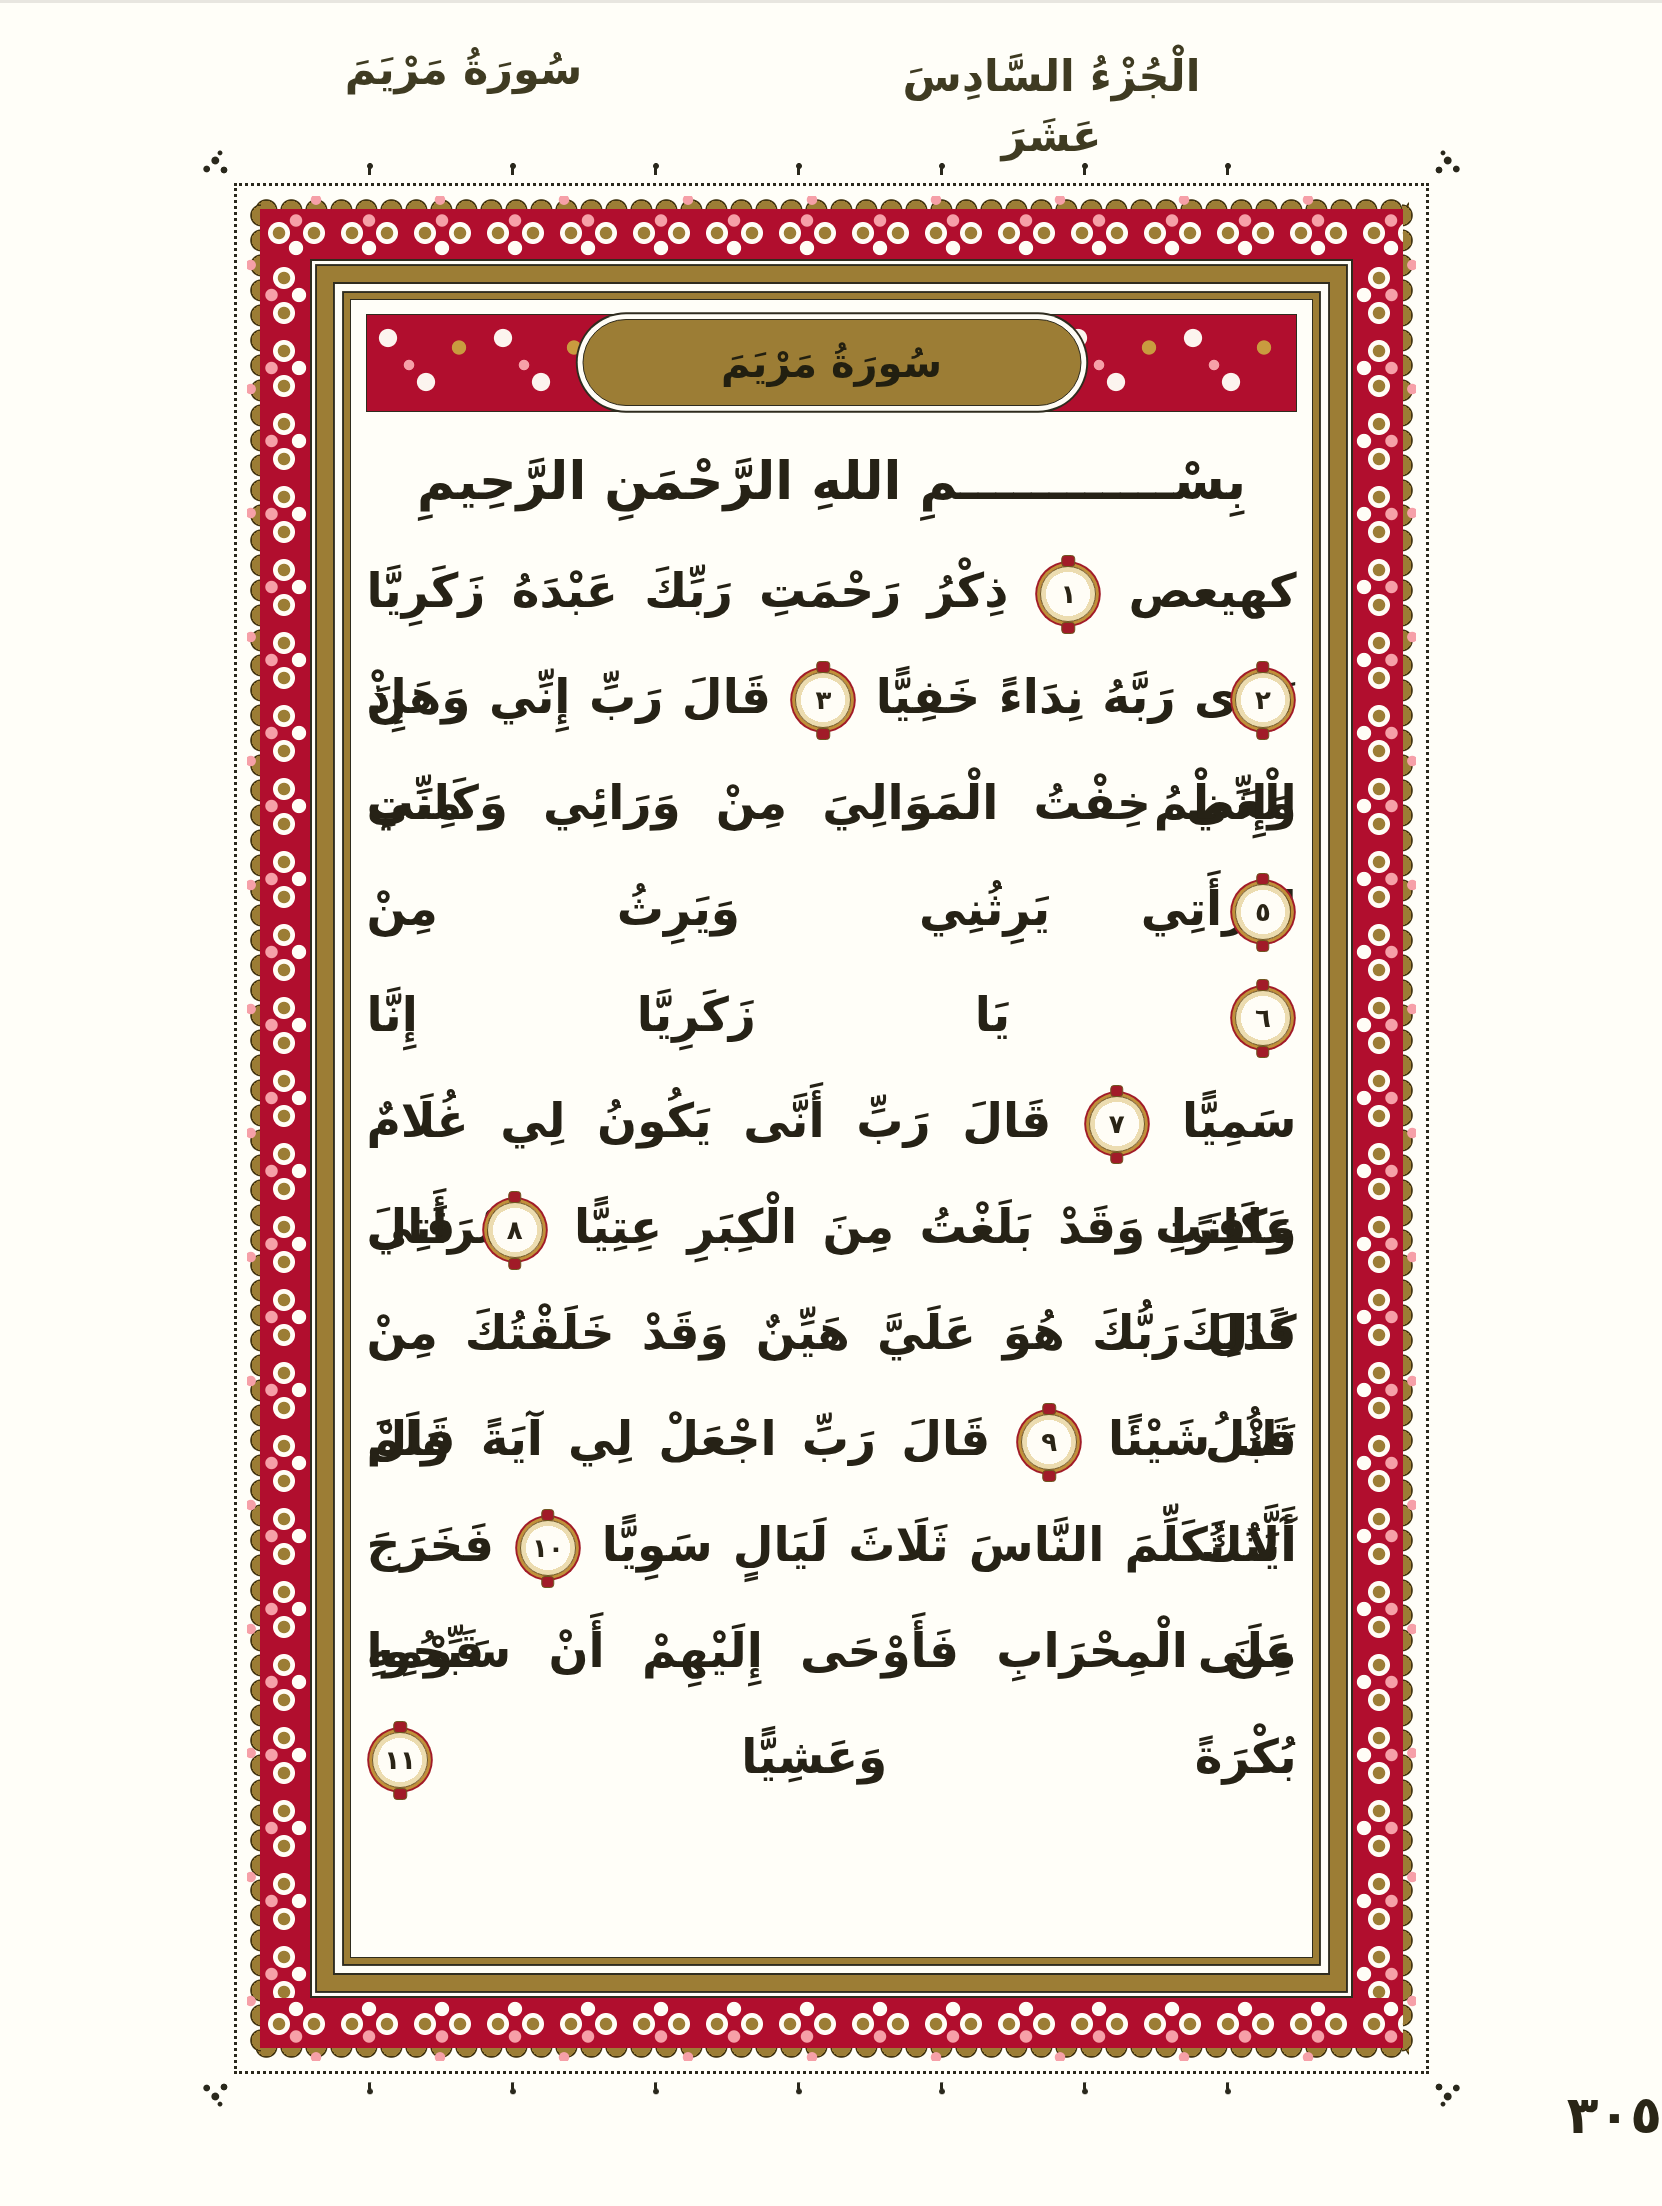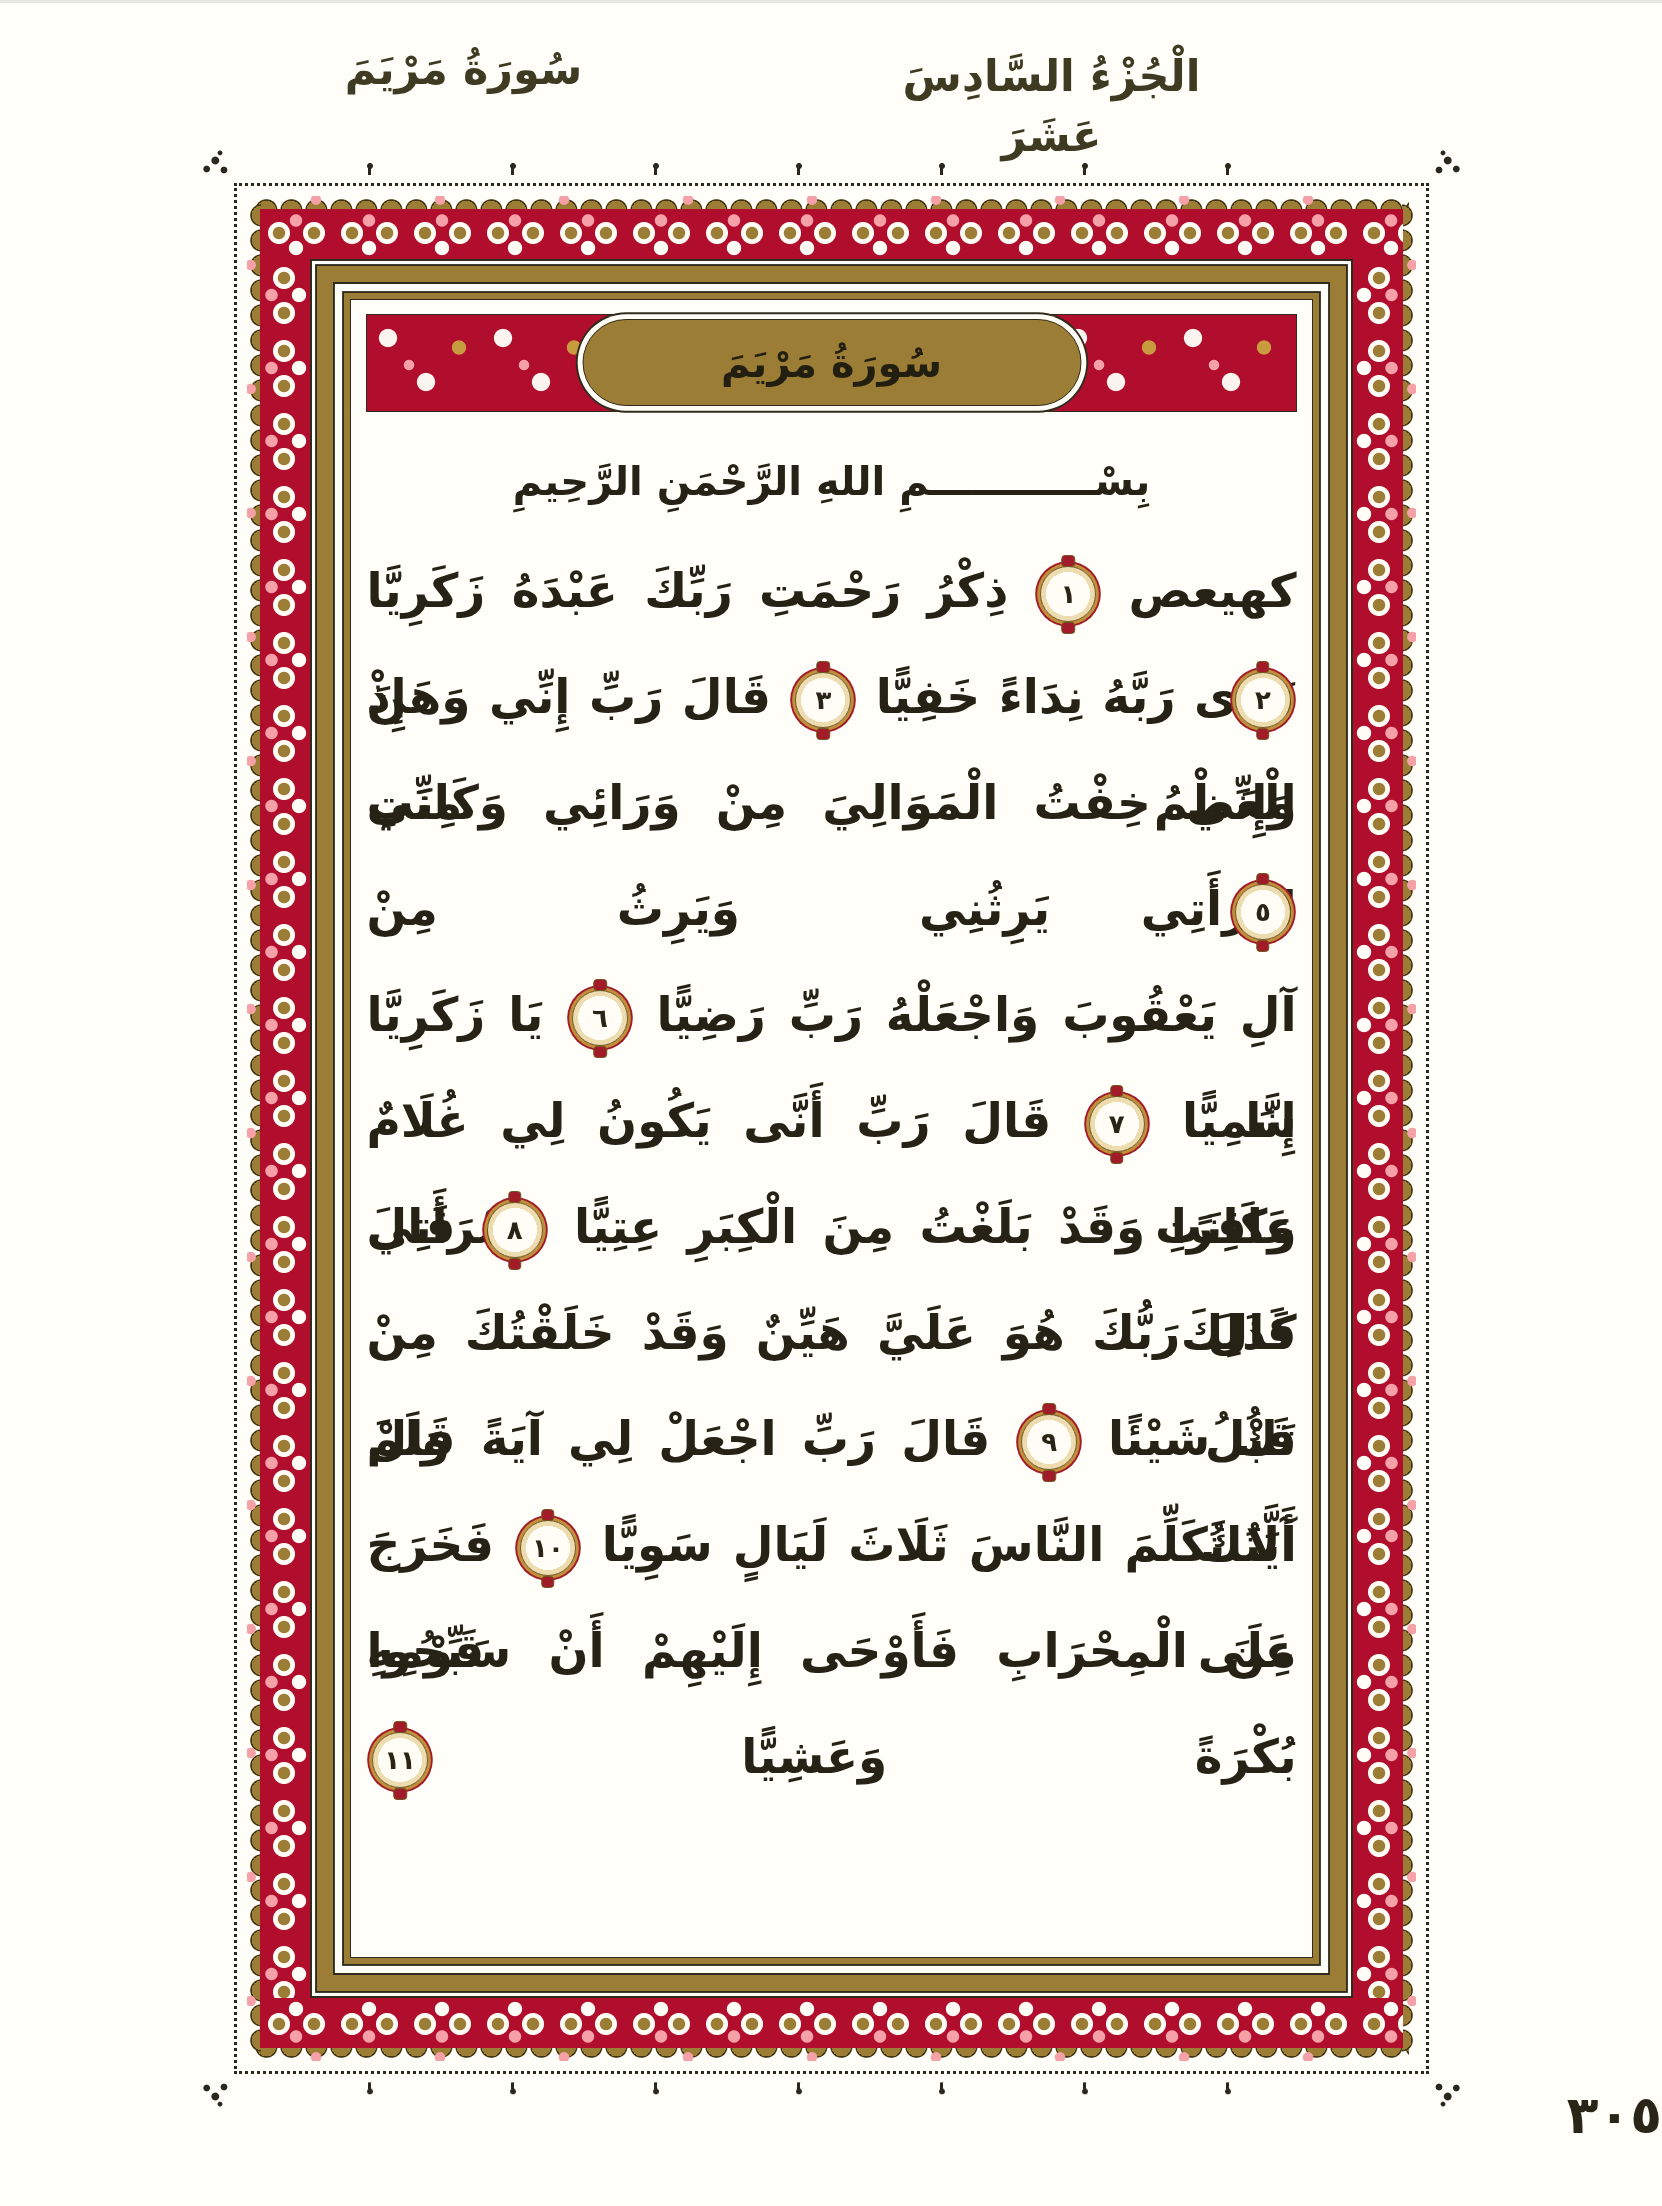--- a/index.html
+++ b/index.html
@@ -88,21 +88,21 @@
       radial-gradient(circle at 21px 23px,rgba(255,253,246,.96) 0 8.6px,transparent 9.6px),
       radial-gradient(circle at 59px 67px,rgba(255,253,246,.96) 0 8.6px,transparent 9.6px),
       radial-gradient(circle at 92px 32.5px,#c99b3f 0 6.7px,transparent 7.6px),
       radial-gradient(circle at 42px 50px,#f6a0a8 0 4.8px,transparent 5.7px);
     background-size:115px 96px;background-repeat:repeat-x;}
   .cartouche{position:absolute;left:50%;top:4.8px;bottom:4.8px;transform:translateX(-50%);width:497px;
     background:#9c7d35;border:1.9px solid #2f2c1e;border-radius:44px;
     box-shadow:0 0 0 4.8px #fffdf6,0 0 0 6.7px #2f2c1e;
     display:flex;align-items:center;justify-content:center;}
   .title-text{font-size:40px;font-weight:700;color:#221f10;}
-  .bismillah{height:113px;line-height:113px;text-align:center;font-size:40px;font-weight:700;white-space:nowrap;}
+  .bismillah{height:113px;line-height:113px;text-align:center;font-size:52px;font-weight:700;white-space:nowrap;}
   .qlines{}
   .qline{height:106px;line-height:106px;font-size:47px;font-weight:700;
     text-align:justify;text-align-last:justify;white-space:normal;}
   .qline:after{content:"";display:inline-block;width:100%;}
   .ayah{display:inline-block;width:54px;height:54px;vertical-align:middle;position:relative;border-radius:50%;
     background:radial-gradient(circle,#fffdf6 0 58%,#ecdcb0 58% 100%);
     border:1.9px solid #6e5720;box-shadow:0 0 0 2.9px #c0913a,0 0 0 4.8px #a11b28;margin:0 5.7px;}
   .ayah::before,.ayah::after{content:"";position:absolute;left:50%;transform:translateX(-50%);
     width:11.5px;height:9.6px;background:#a11b28;border:1px solid #6e5720;border-radius:3.8px;}
   .ayah::before{top:-12.4px;}
@@ -145,21 +145,21 @@
         <div class="cartouche">
           <span class="title-text">سُورَةُ مَرْيَمَ</span>
         </div>
       </div>
       <div class="bismillah">بِسْــــــــــــمِ اللهِ الرَّحْمَنِ الرَّحِيمِ</div>
       <div class="qlines" id="qlines">
           <div class="qline"><span>كهيعص</span> <span class="ayah"><span class="num">١</span></span> <span>ذِكْرُ رَحْمَتِ رَبِّكَ عَبْدَهُ زَكَرِيَّا</span> <span class="ayah"><span class="num">٢</span></span> <span>إِذْ</span></div>
           <div class="qline"><span>نَادَى رَبَّهُ نِدَاءً خَفِيًّا</span> <span class="ayah"><span class="num">٣</span></span> <span>قَالَ رَبِّ إِنِّي وَهَنَ الْعَظْمُ مِنِّي</span></div>
           <div class="qline"><span>وَإِنِّي خِفْتُ الْمَوَالِيَ مِنْ وَرَائِي وَكَانَتِ امْرَأَتِي</span></div>
           <div class="qline"> <span class="ayah"><span class="num">٥</span></span> <span>يَرِثُنِي وَيَرِثُ مِنْ</span></div>
-          <div class="qline"><span>آلِ يَعْقُوبَ وَاجْعَلْهُ رَبِّ رَضِيًّا</span> <span class="ayah"><span class="num">٦</span></span> <span>يَا زَكَرِيَّا إِنَّا</span></div>
+          <div class="qline"> <span class="ayah"><span class="num">٦</span></span> <span>يَا زَكَرِيَّا إِنَّا</span></div>
           <div class="qline"><span>سَمِيًّا</span> <span class="ayah"><span class="num">٧</span></span> <span>قَالَ رَبِّ أَنَّى يَكُونُ لِي غُلَامٌ وَكَانَتِ امْرَأَتِي</span></div>
           <div class="qline"><span>عَاقِرًا وَقَدْ بَلَغْتُ مِنَ الْكِبَرِ عِتِيًّا</span> <span class="ayah"><span class="num">٨</span></span> <span>قَالَ كَذَلِكَ</span></div>
           <div class="qline"><span>قَالَ رَبُّكَ هُوَ عَلَيَّ هَيِّنٌ وَقَدْ خَلَقْتُكَ مِنْ قَبْلُ وَلَمْ</span></div>
           <div class="qline"><span>تَكُ شَيْئًا</span> <span class="ayah"><span class="num">٩</span></span> <span>قَالَ رَبِّ اجْعَلْ لِي آيَةً قَالَ آيَتُكَ</span></div>
           <div class="qline"><span>أَلَّا تُكَلِّمَ النَّاسَ ثَلَاثَ لَيَالٍ سَوِيًّا</span> <span class="ayah"><span class="num">١٠</span></span> <span>فَخَرَجَ عَلَى قَوْمِهِ</span></div>
           <div class="qline"><span>مِنَ الْمِحْرَابِ فَأَوْحَى إِلَيْهِمْ أَنْ سَبِّحُوا بُكْرَةً وَعَشِيًّا</span> <span class="ayah"><span class="num">١١</span></span></div>
         </div>
     </div>
   </div>
 

